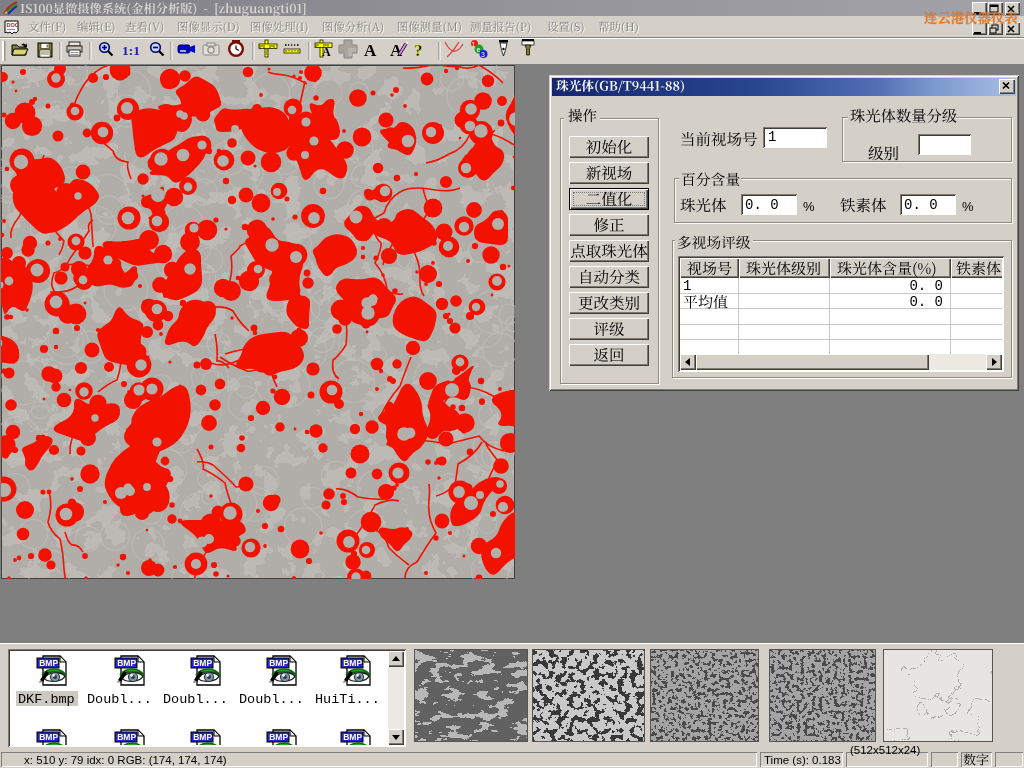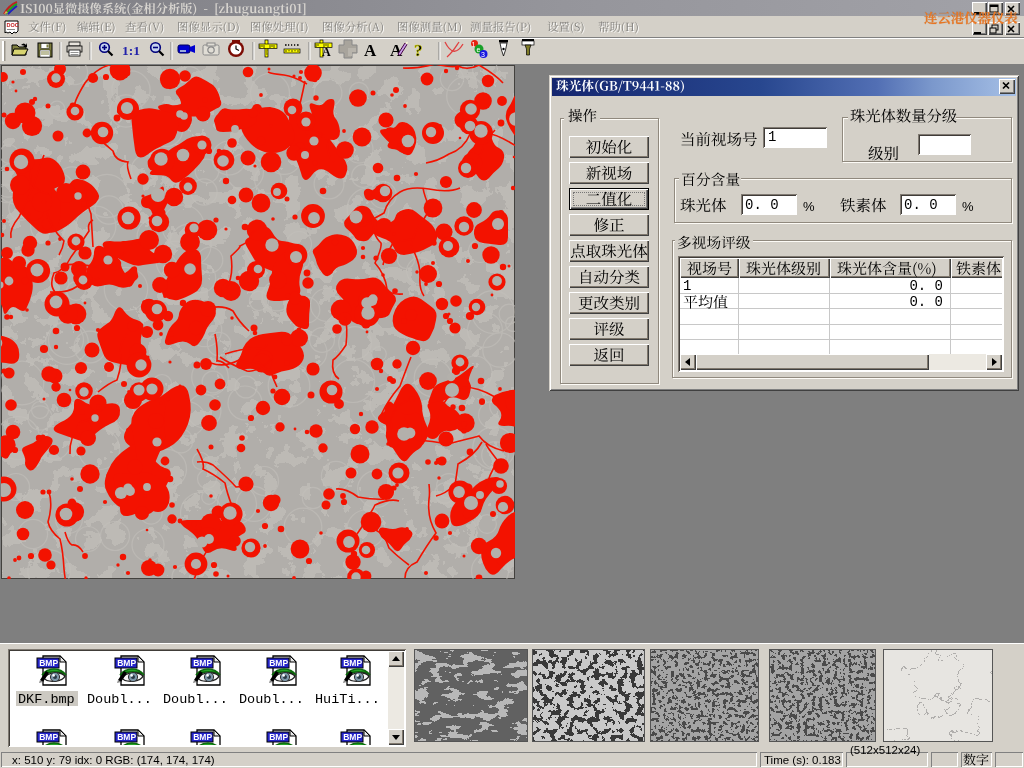--- a/index.html
+++ b/index.html
@@ -1102,21 +1102,21 @@
 </g>
     </svg>
 
 <div class="abs" style="left:0;top:750px;width:1024px;height:18px;background:#d4d0c8;"></div>
 <div class="abs" style="left:1px;top:752px;width:756px;height:15px;box-shadow:inset 1px 1px 0 #808080, inset -1px -1px 0 #fff;"></div>
 <div class="abs" style="left:760px;top:752px;width:83px;height:15px;box-shadow:inset 1px 1px 0 #808080, inset -1px -1px 0 #fff;"></div>
 <div class="abs" style="left:846px;top:752px;width:82px;height:15px;box-shadow:inset 1px 1px 0 #808080, inset -1px -1px 0 #fff;"></div>
 <div class="abs" style="left:931px;top:752px;width:27px;height:15px;box-shadow:inset 1px 1px 0 #808080, inset -1px -1px 0 #fff;"></div>
 <div class="abs" style="left:961px;top:752px;width:31px;height:15px;box-shadow:inset 1px 1px 0 #808080, inset -1px -1px 0 #fff;"></div>
 <div class="abs" style="left:995px;top:752px;width:28px;height:15px;box-shadow:inset 1px 1px 0 #808080, inset -1px -1px 0 #fff;"></div>
-<div class="abs" style="left:12px;top:754px;font-size:11.5px;color:#000;">x: 510 y: 79 idx: 0 RGB: (174, 174, 174)</div>
+<div class="abs" style="left:24px;top:754px;font-size:11.5px;color:#000;">x: 510 y: 79 idx: 0 RGB: (174, 174, 174)</div>
 <div class="abs" style="left:764px;top:754px;font-size:11.5px;color:#000;">Time (s): 0.183</div>
 <div class="abs" style="left:850px;top:744px;font-size:11.5px;color:#000;">(512x512x24)</div>
 
 <div class="abs" style="left:549px;top:75px;width:470px;height:316px;background:#d4d0c8;
  box-shadow: inset 1px 1px 0 #d4d0c8, inset -1px -1px 0 #404040, inset 2px 2px 0 #fff, inset -2px -2px 0 #808080;">
  <div class="abs" style="left:3px;top:3px;width:464px;height:18px;background:linear-gradient(90deg,#15266f 0%,#28478f 45%,#526fb4 70%,#7b98cc 82%,#a6c0e6 100%);"></div>
  <div class="wbtn" style="left:450px;top:4px;width:16px;height:15px;"><svg width="14" height="12">
           <path d="M4 2.5 L10 8.5 M10 2.5 L4 8.5" stroke="#000" stroke-width="1.7"></path>
         </svg></div>
 

